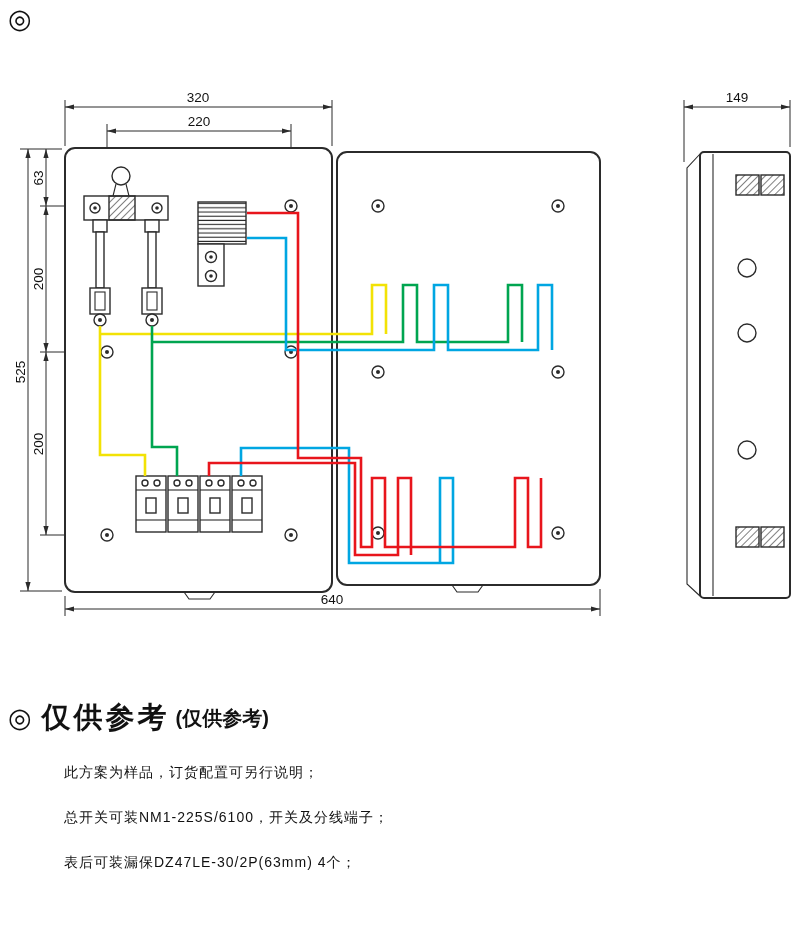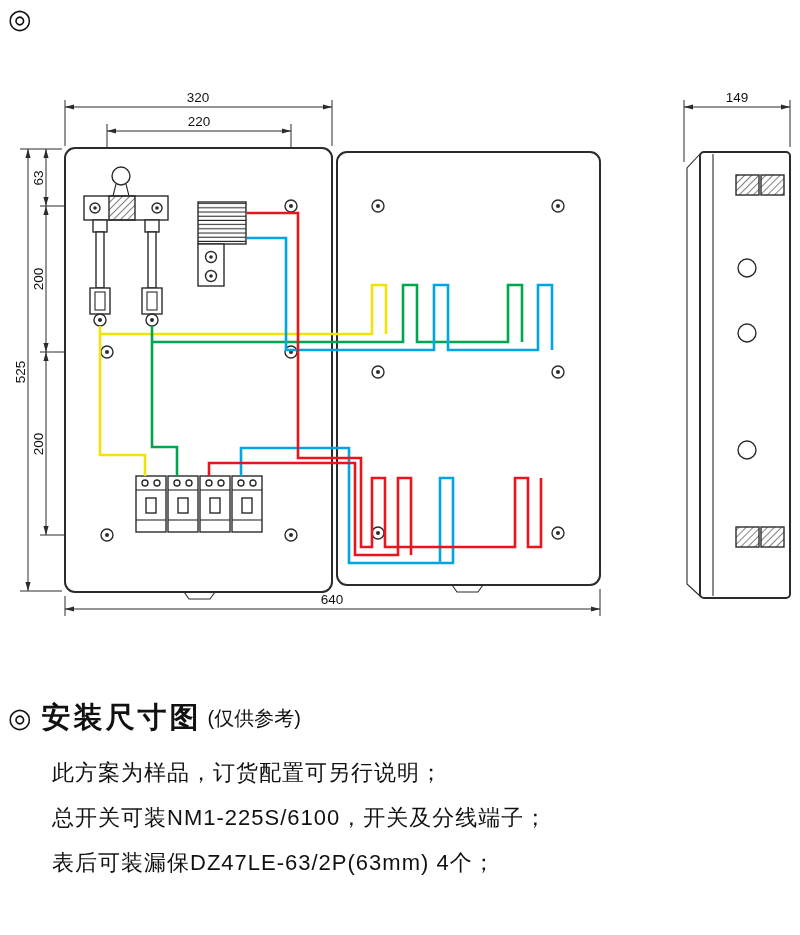--- a/index.html
+++ b/index.html
@@ -2,24 +2,24 @@
 <html style="--c-yellow: #f2e205; --c-green: #00a550; --c-red: #e8151c; --c-blue: #00a6e2; --c-line: #2b2b2b;"><head>
 <meta charset="utf-8">
 <style>
   *{margin:0;padding:0;box-sizing:border-box}
   html,body{background:#fff}
   .page{position:relative;width:800px;height:935px;background:#fff;overflow:hidden;
         font-family:"Liberation Sans","DejaVu Sans",sans-serif;color:#111}
   .sec-head{position:absolute;display:flex;align-items:center;gap:10px}
   .sec-head .bullet{font-size:27px;line-height:1;font-weight:bold}
   .sec-head .t{font-size:29px;font-weight:bold;letter-spacing:3px}
-  .sec-head .note{font-size:20px;font-weight:normal;margin-left:-4px;align-self:center}
+  .sec-head .note{font-size:20px;font-weight:bold;margin-left:-4px;align-self:center}
   #head1{top:6px;left:8px}
   #head2{top:698px;left:8px}
-  .cfg-lines{position:absolute;top:750px;left:52px;font-size:22px;line-height:45px;letter-spacing:1px}
+  .cfg-lines{position:absolute;top:750px;left:64px;font-size:14px;line-height:45px;letter-spacing:1px}
   svg.diagram{position:absolute;left:0;top:0}
   .hole{stroke:#2b2b2b;stroke-width:1.4;fill:#fff}
   .dot{fill:#2b2b2b;stroke:none}
   .box{stroke:#2b2b2b;stroke-width:2;fill:#fff}
   .comp{stroke:#2b2b2b;stroke-width:1.4;fill:#fff}
   .lnS{stroke:#2b2b2b;stroke-width:1.4}
   .thin{stroke:#2b2b2b;stroke-width:1.1;fill:none}
   .dim{stroke:#2b2b2b;stroke-width:1;fill:none}
   .arr{fill:#2b2b2b;stroke:none}
   .dimt{font-family:"Liberation Sans","DejaVu Sans",sans-serif;font-size:13.5px;fill:#111;text-anchor:middle}
@@ -268,23 +268,23 @@
       <rect class="lnS" fill="url(#hatchD)" x="736" y="527" width="23" height="20"></rect>
       <rect class="lnS" fill="url(#hatchD)" x="761" y="527" width="23" height="20"></rect>
       <circle class="comp" cx="747" cy="268" r="9"></circle>
       <circle class="comp" cx="747" cy="333" r="9"></circle>
       <circle class="comp" cx="747" cy="450" r="9"></circle>
     </g>
   </svg>
 
   <div class="sec-head" id="head2">
     <span class="bullet">◎</span>
-    <span class="t">安装尺寸图</span>
+    <span class="t">仅供参考</span>
     <span class="note">(仅供参考)</span>
   </div>
 
   <div class="cfg-lines">
     <div>此方案为样品，订货配置可另行说明；</div>
     <div>总开关可装NM1-225S/6100，开关及分线端子；</div>
-    <div>表后可装漏保DZ47LE-63/2P(63mm) 4个；</div>
+    <div>表后可装漏保DZ47LE-30/2P(63mm) 4个；</div>
   </div>
 
 </div>
 
 </body></html>

